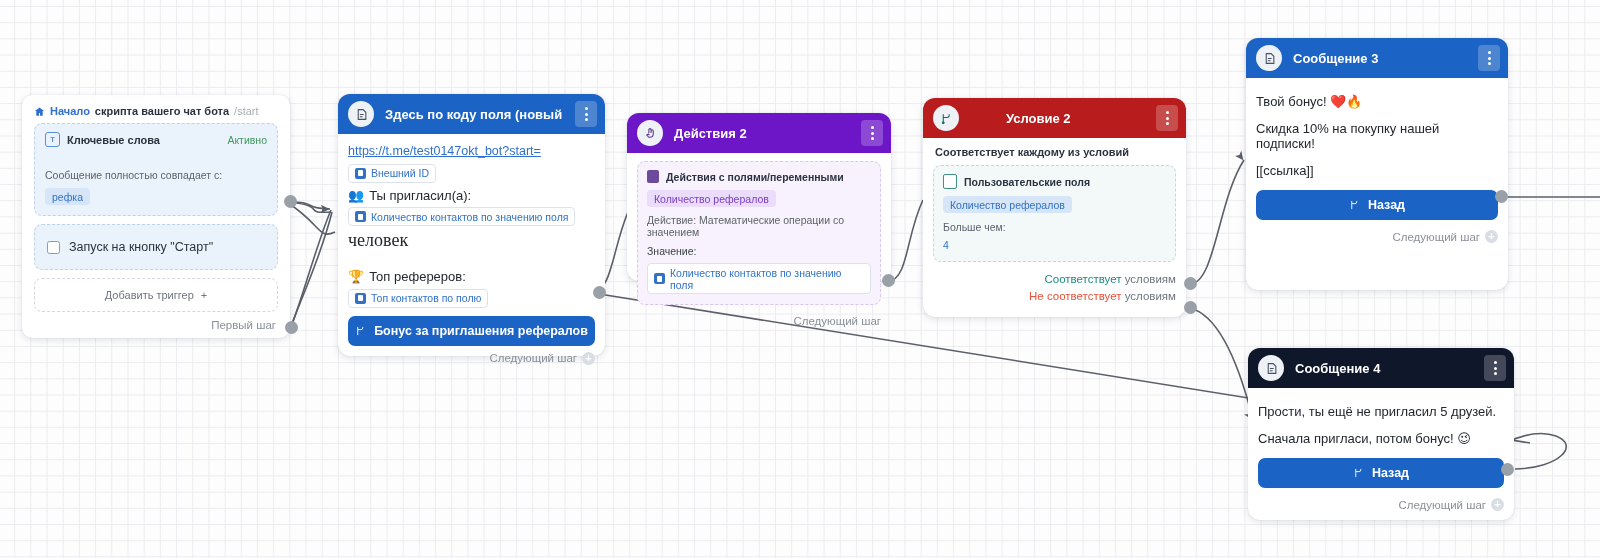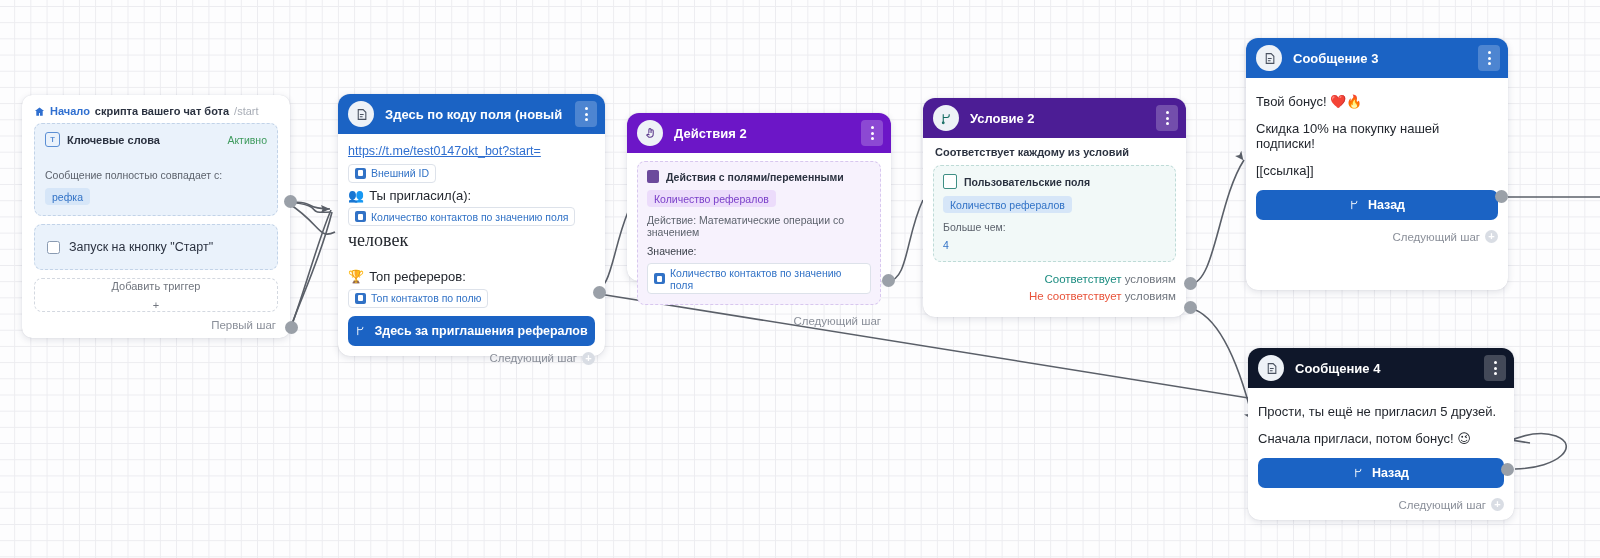--- a/index.html
+++ b/index.html
@@ -55,21 +55,21 @@
   .trigtop .ta{font-size:10.5px;color:#3f9b5e;}
   .trigsub{font-size:10.5px;color:#5d636d;margin-top:22px;}
   .chipblue{display:inline-block;margin-top:7px;background:#d6e6f8;color:#3172c6;
             font-size:10.5px;padding:2.5px 7px;border-radius:4px;}
   .trigbox2{margin:0 12px 8px 12px;border:1px dashed #c2d3e8;border-radius:8px;background:#eaf2fb;
             height:44px;display:flex;align-items:center;padding-left:12px;gap:9px;}
   .cbox{width:11px;height:11px;border:1.3px solid #8a9bb2;border-radius:2.5px;background:#fff;}
   .trigbox2 span{font-size:12.5px;color:#2b3240;}
   .addtrig{margin:0 12px 0 12px;border:1px dashed #d3d8e0;border-radius:8px;height:32px;
            display:flex;align-items:center;justify-content:center;gap:7px;
-           font-size:11px;color:#70757e;flex-direction:column;}
+           font-size:11px;color:#70757e;}
   .firststep{font-size:11.5px;color:#8a8f99;text-align:right;padding:7px 14px 0 0;}
 
   
   #node-msg2{left:338px;top:94px;width:267px;height:262px;}
   #node-msg2 .nhead{background:#1b63c4;}
   .m2link{color:#2f6fd0;font-size:12.5px;text-decoration:underline;display:block;margin:2px 0 4px 0;
           word-break:break-all;}
   .fieldchip{display:inline-flex;align-items:center;gap:5px;border:1px solid #dde2ea;border-radius:4px;
              background:#fff;padding:2.5px 6px;font-size:10.5px;color:#3172c6;max-width:100%;}
   .fieldchip .fi{width:11px;height:11px;background:#3172c6;border-radius:2px;flex:0 0 auto;
@@ -87,21 +87,21 @@
   .actrow{display:flex;align-items:center;gap:7px;}
   .actrow .ai{width:12px;height:13px;background:#6c4a9c;border-radius:2px;}
   .actrow .al{font-size:10.5px;font-weight:bold;color:#2b3240;}
   .chippurple{display:inline-block;margin-top:7px;background:#ecdcfb;color:#7a3fc9;
               font-size:10.5px;padding:2.5px 7px;border-radius:4px;}
   .actsub{font-size:10.5px;color:#5d636d;margin-top:7px;}
   .actsub2{font-size:10.5px;color:#3a4049;margin-top:7px;}
 
   
   #node-cond{left:923px;top:98px;width:263px;height:219px;}
-  #node-cond .nhead{background:#4c1d95;}
+  #node-cond .nhead{background:#b91c1c;gap:36px;}
   .condtitle{font-size:11px;font-weight:bold;color:#2b3240;margin:2px 0 7px 2px;}
   .condbox{border:1px dashed #bedbd7;border-radius:8px;background:#f2f9f8;padding:8px 9px 10px 9px;}
   .condrow{display:flex;align-items:center;gap:7px;}
   .condrow .ci{width:12px;height:13px;border:1.2px solid #3f8f85;border-radius:2px;background:#fff;}
   .condrow .cl{font-size:10.5px;font-weight:bold;color:#2b3240;}
   .condsub{font-size:10.5px;color:#5d636d;margin-top:8px;}
   .condval{font-size:10.5px;color:#3172c6;margin-top:6px;}
   .branch{font-size:11.5px;text-align:right;padding-right:10px;margin-top:5px;}
   .branch .lead{font-weight:normal;}
   .bmatch .lead{color:#1b8c80;}
@@ -224,21 +224,21 @@
         <span>Топ рефереров:</span>
       </div>
       <span class="fieldchip">
         <span class="fi"></span>
         <span>Топ контактов по полю</span>
       </span>
       <div class="btnblue" style="margin-top:8px;">
         <svg width="11" height="12" viewBox="0 0 24 24" fill="none" stroke="#fff" stroke-width="2">
             <path d="M6 3v18M6 9h7a4 4 0 004-4V3"></path>
           </svg>
-        <span>Здесь за приглашения рефералов</span>
+        <span>Бонус за приглашения рефералов</span>
       </div>
     </div>
     <div class="nextlbl">
       <span>Следующий шаг</span>
       <span class="plusic">+</span>
     </div>
     <div class="dot" style="left:255px;top:192px;"></div>
   </div>
 
   <div class="node" id="node-act">

